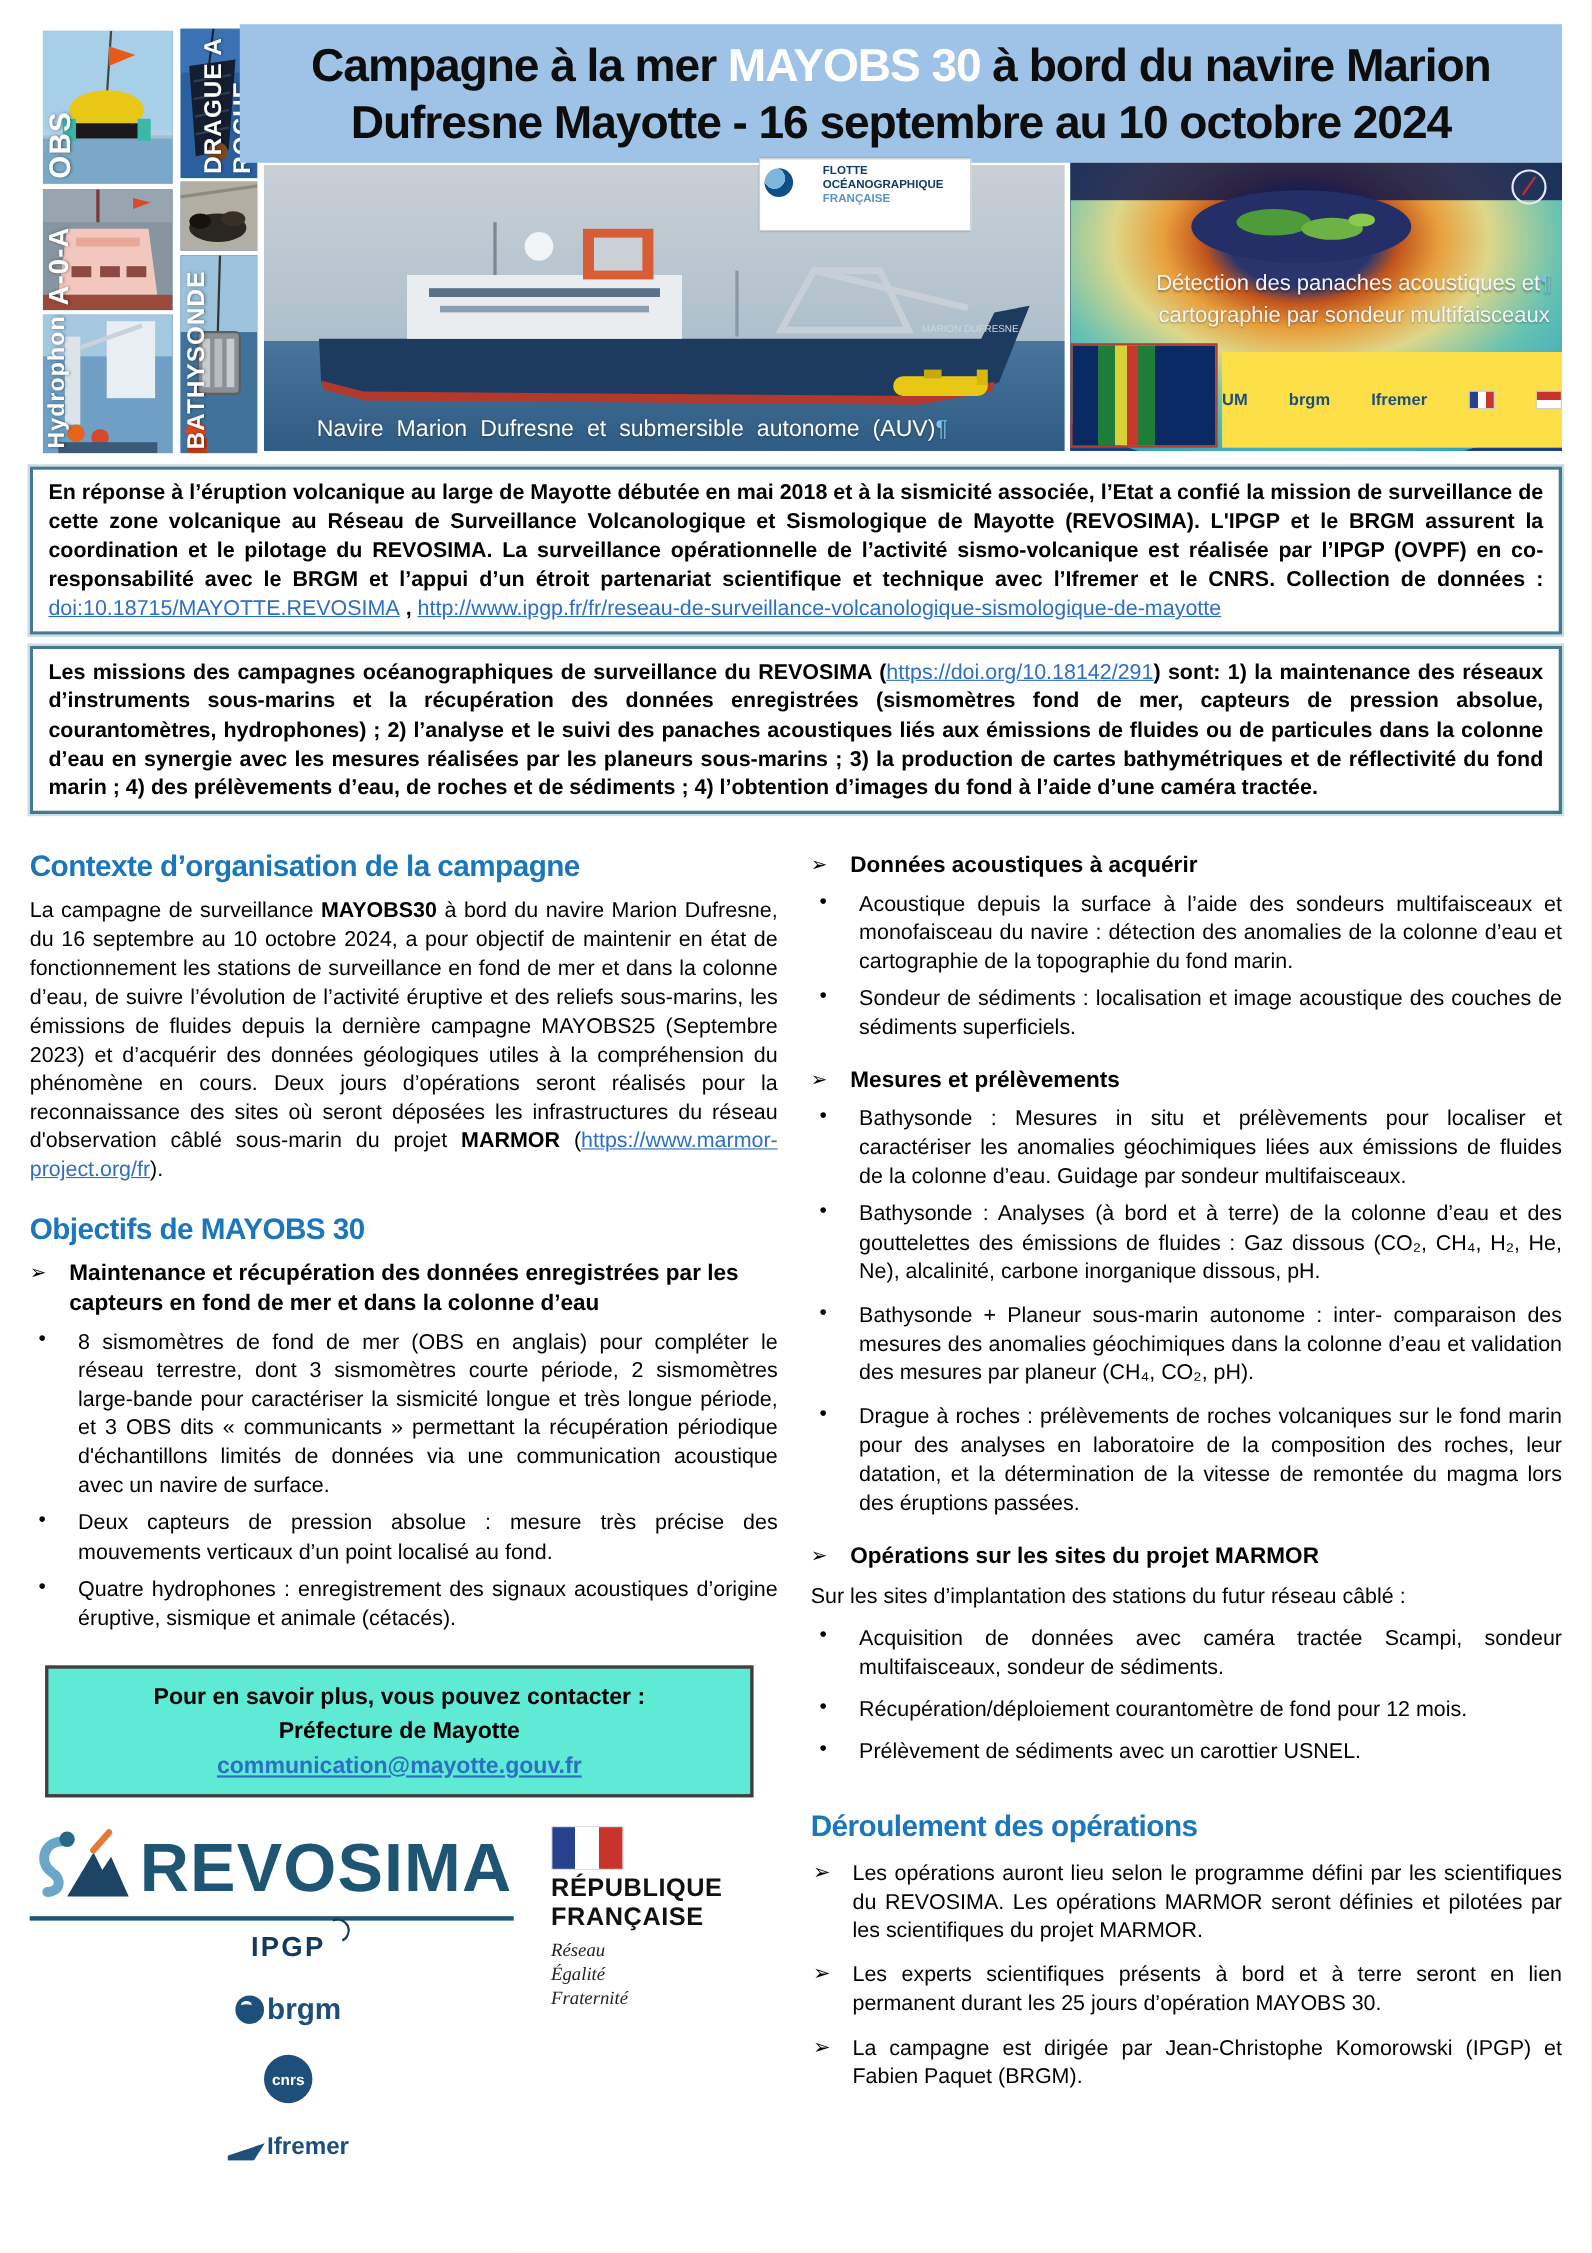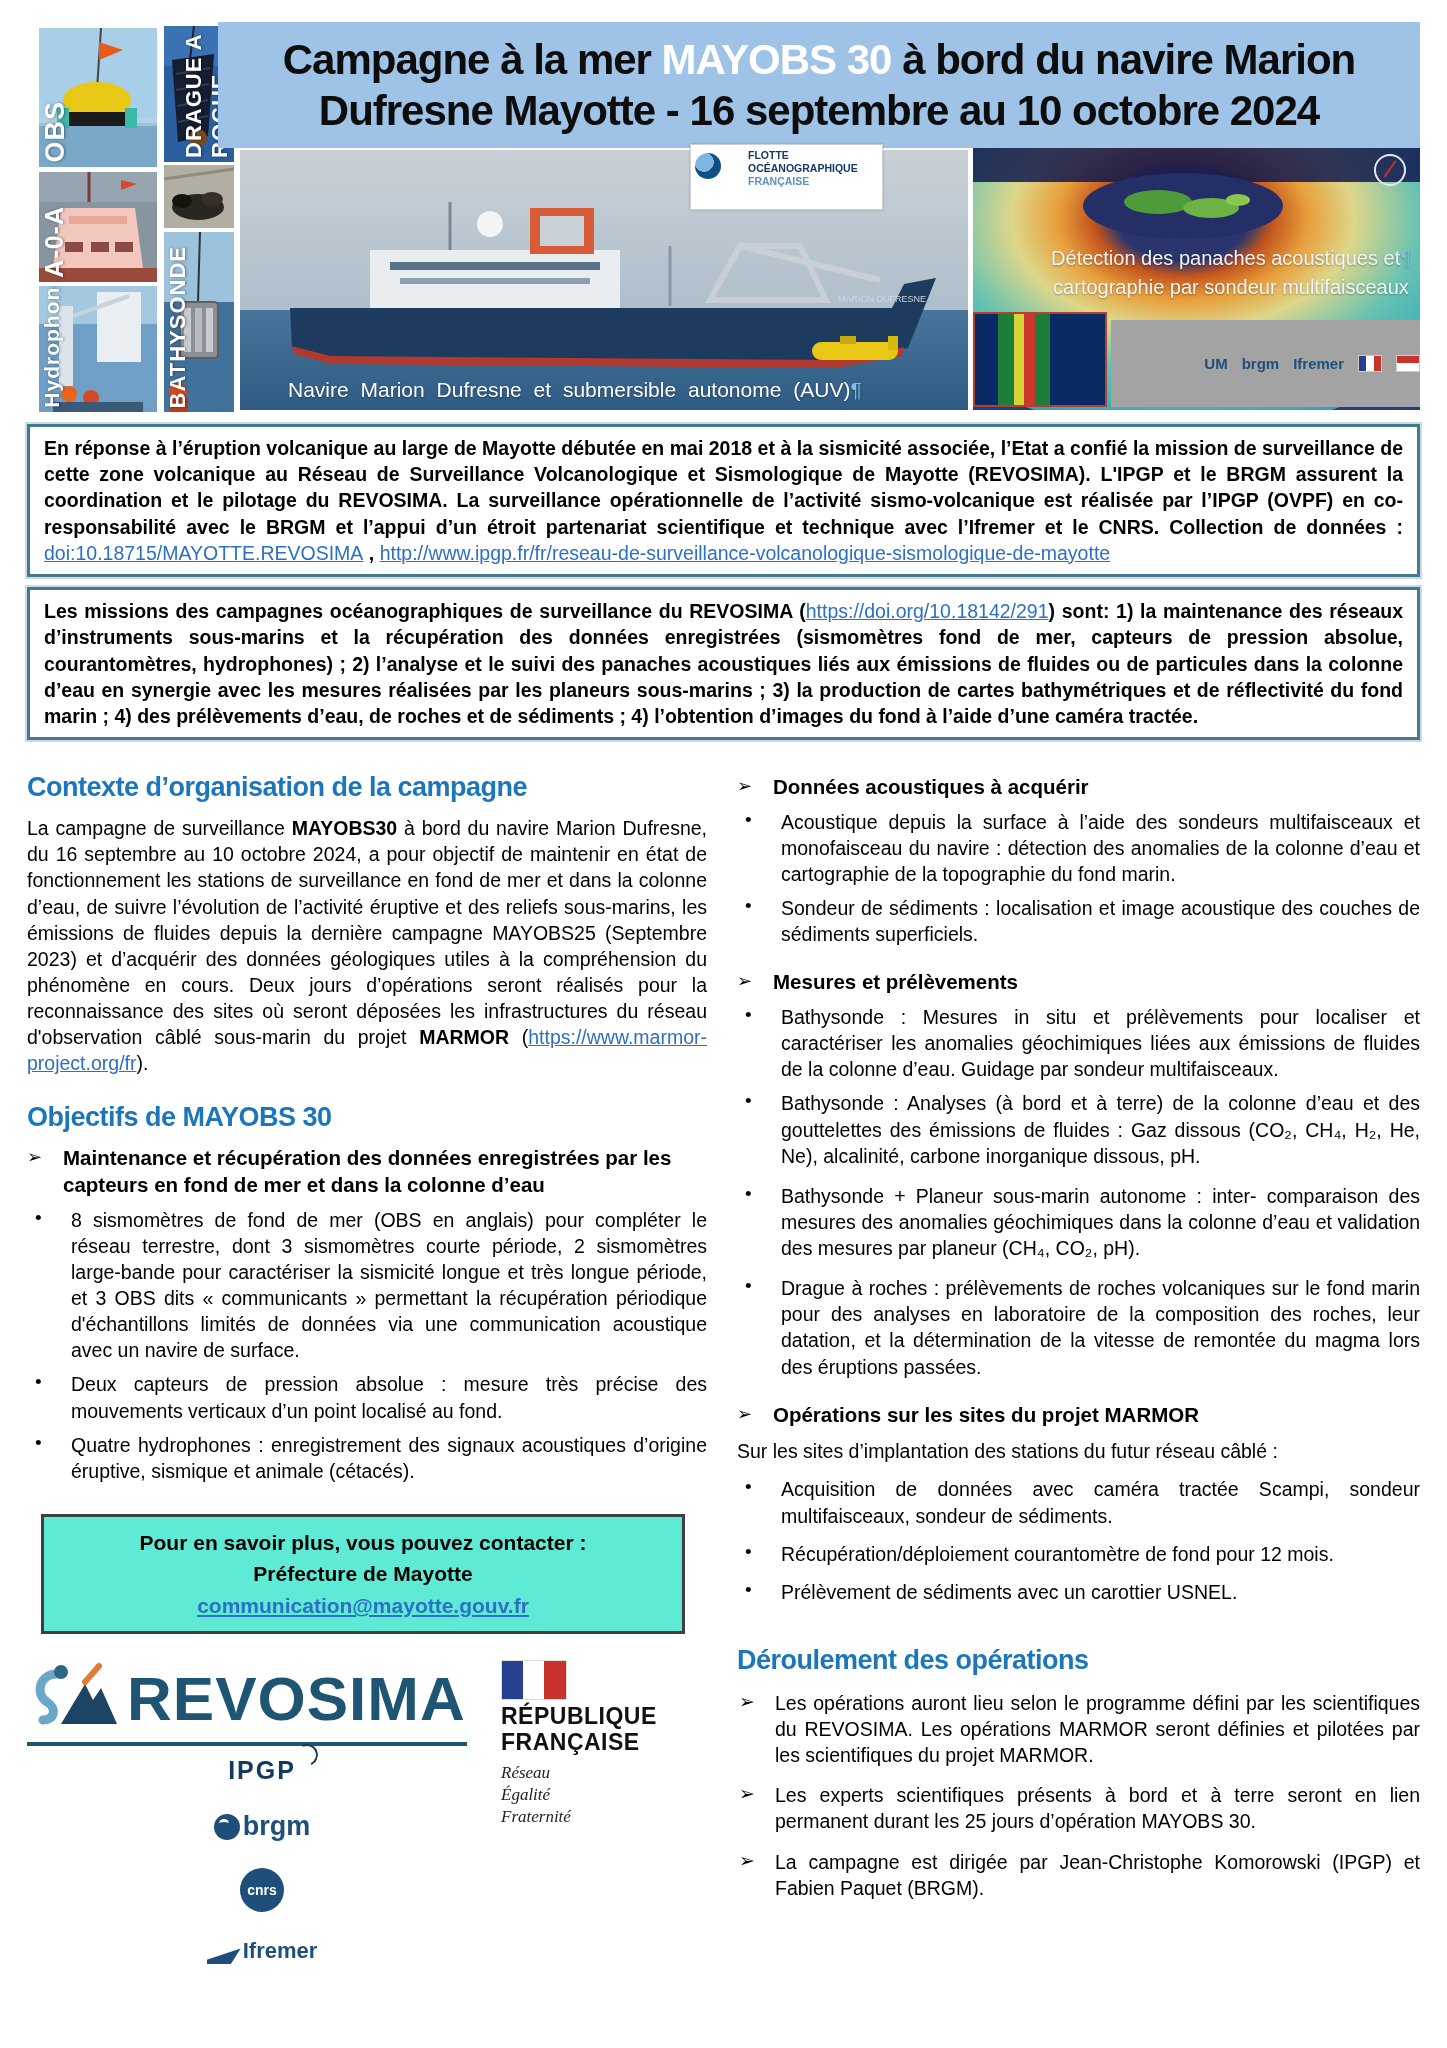--- a/index.html
+++ b/index.html
@@ -38,22 +38,22 @@
   .taaf-flag{width:30px;height:18px;margin:0 auto 2px auto;background:linear-gradient(90deg,#27418f 0 33%,#fff 33% 66%,#c8332b 66% 100%);border:1px solid #bbb;}
   .taaf-picto{display:flex;justify-content:center;gap:2px;margin-top:3px;}
   .taaf-picto span{display:inline-block;width:16px;height:13px;background:#1d4f7a;}
   .taaf-picto .red{background:#c8332b;color:#fff;font-size:6px;font-weight:bold;line-height:13px;width:20px;text-align:center;}
 
   .bathy{position:absolute;left:946px;top:126px;width:447px;height:262px;overflow:hidden;background:#14205c;}
   .bathy-cap{position:absolute;left:0;top:96px;width:516px;text-align:center;color:#f2f6fa;font-size:20px;line-height:1.45;
              text-shadow:0 1px 2px rgba(0,0,0,.35);}
   .echogram{position:absolute;left:0;top:164px;width:134px;height:95px;border:2px solid #b3402e;box-sizing:border-box;
             background:linear-gradient(90deg,#0a2a63 0 18%,#1f7d3a 18% 30%,#d8d23a 30% 38%,#c8382b 38% 46%,#1f7d3a 46% 58%,#0a2a63 58% 100%);}
-  .minilogos{position:absolute;left:138px;top:172px;width:309px;height:87px;background:#a3a3a3;
-             display:flex;align-items:center;justify-content:flex-end;gap:14px;}
+  .minilogos{position:absolute;left:138px;top:172px;width:309px;height:87px;background:#fde047;
+             display:flex;align-items:center;justify-content:space-between;gap:14px;}
   .minilogos .m{font-weight:bold;color:#1d4f7a;font-size:15px;}
   .minilogos .flag{width:22px;height:15px;border:1px solid #ccc;}
   .flag.fr{background:linear-gradient(90deg,#27418f 0 33%,#fff 33% 66%,#c8332b 66% 100%);}
   .flag.red{background:linear-gradient(180deg,#c8332b 0 50%,#fff 50% 100%);}
   .compass{position:absolute;right:14px;top:6px;width:28px;height:28px;border:2px solid #e8e8f4;border-radius:50%;}
   .compass:after{content:"";position:absolute;left:13px;top:3px;width:2px;height:20px;background:#c03026;transform:rotate(35deg);}
 
   
   .bluebox{margin:12px 27px 0 27px;border:3px solid #44798f;outline:2px solid #c9dce6;
            padding:8px 14px;font-size:19.5px;line-height:1.345;text-align:justify;}

